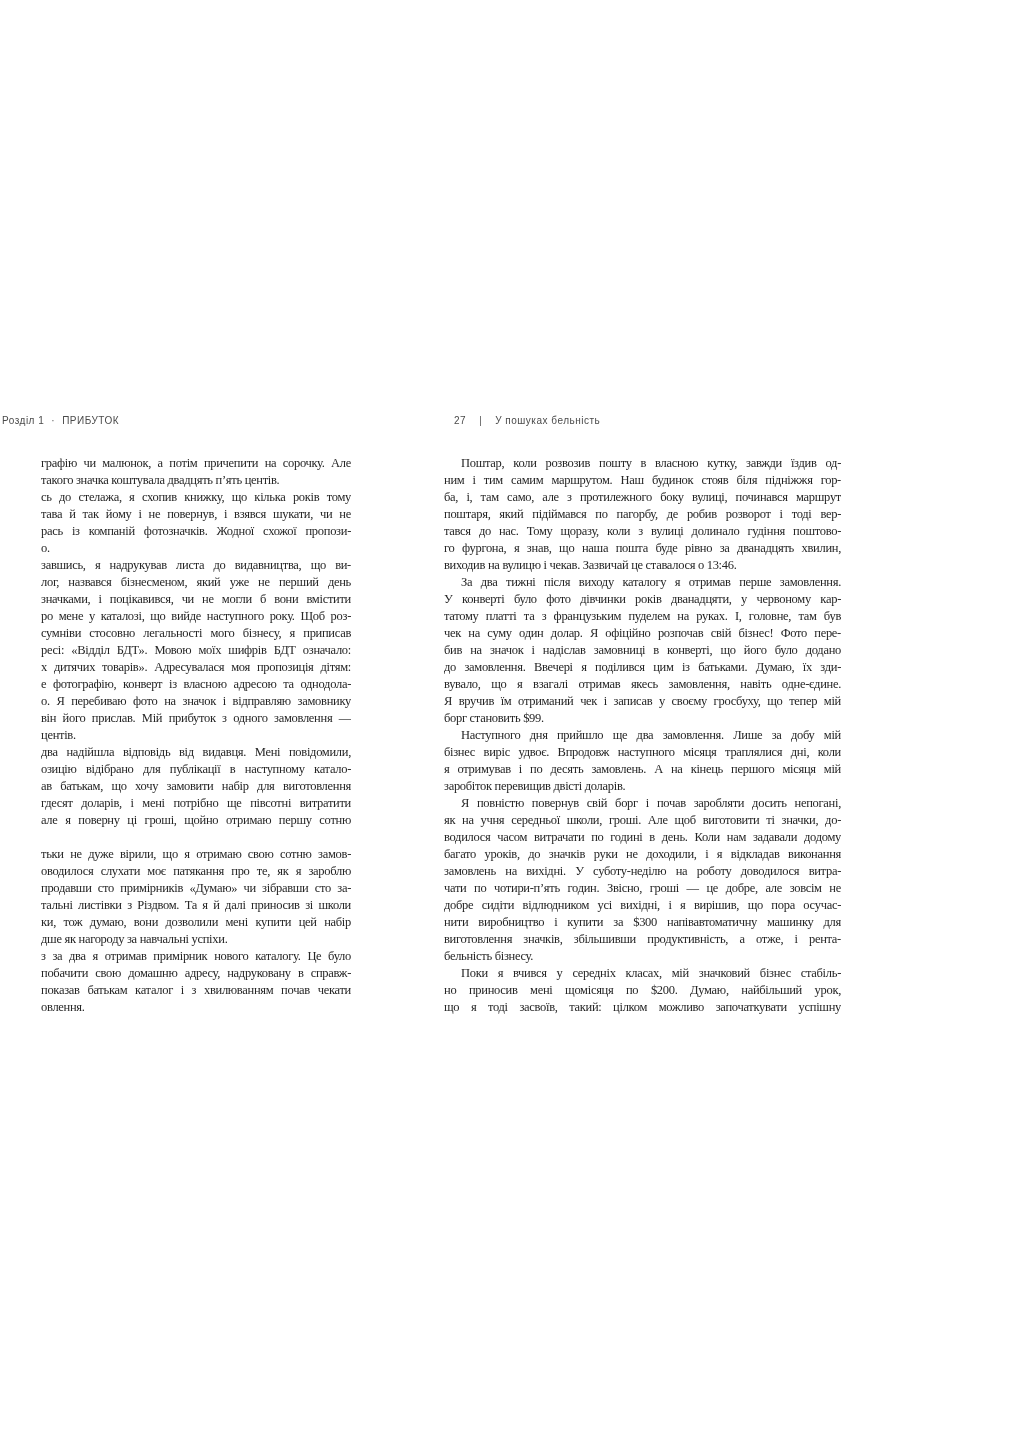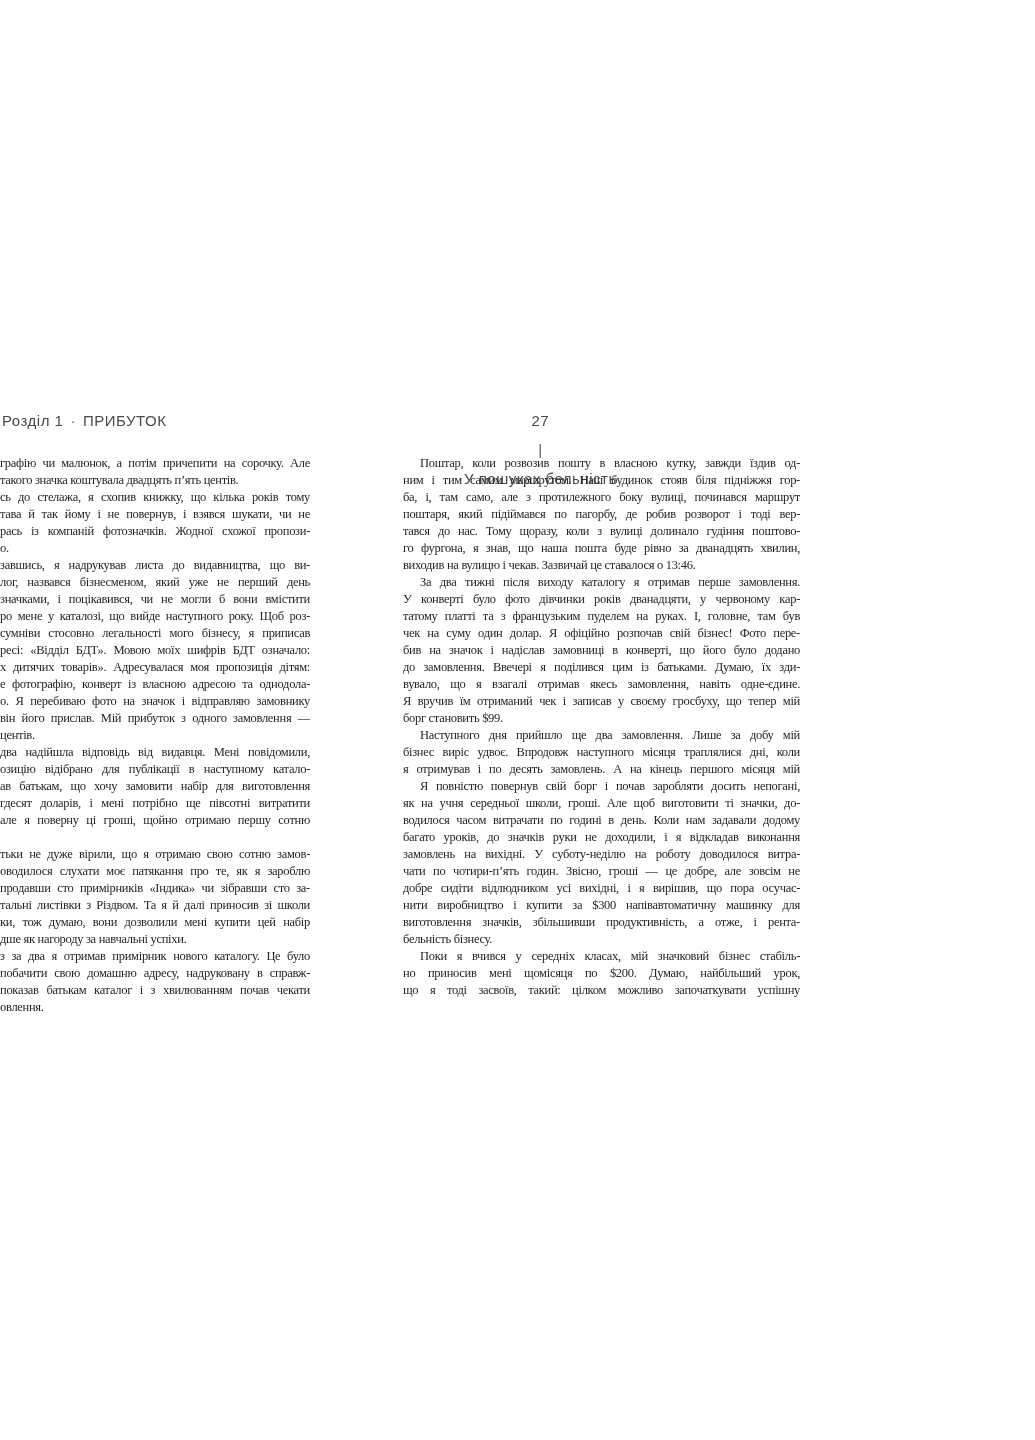--- a/index.html
+++ b/index.html
@@ -5,30 +5,30 @@
   html,body{margin:0;padding:0;}
   body{
     width:1035px;height:1440px;position:relative;background:#ffffff;
     font-family:"Liberation Serif",serif;
   }
   .sheet{position:absolute;inset:0;background:#ffffff;}
   
   .runhead{
     position:absolute;top:413px;height:16px;
     font-family:"Liberation Sans",sans-serif;
-    font-size:15px;line-height:16px;color:#4a4a4a;letter-spacing:.5px;
-    display:flex;align-items:center;white-space:nowrap;
+    font-size:10px;line-height:16px;color:#4a4a4a;letter-spacing:.5px;
+    display:flex;align-items:flex-end;white-space:nowrap;
   }
   #head-left{left:2px;gap:7px;}
-  #head-right{left:464px;gap:13px;flex-direction:column;}
+  #head-right{left:454px;gap:13px;}
   .runhead .sep{color:#5a5a5a;}
   
   .col{
     position:absolute;top:455px;color:#262626;
-    font-size:12.5px;line-height:17px;letter-spacing:-0.3px;
+    font-size:12.5px;line-height:17px;letter-spacing:-0.3px;padding-left:41px;
   }
   #left-col{left:0;width:310px;}
   #right-col{left:403px;width:397px;}
   .line{
     height:17px;overflow:hidden;
     text-align:justify;text-align-last:justify;
   }
   .line.end{text-align:right;text-align-last:left;}
   .line.first{text-indent:17px;}
   .para{margin:0;padding:0;}
@@ -69,21 +69,21 @@
       <div class="line">він його прислав. Мій прибуток з одного замовлення —</div>
       <div class="line end">центів.</div>
       <div class="line">два надійшла відповідь від видавця. Мені повідомили,</div>
       <div class="line">озицію відібрано для публікації в наступному катало-</div>
       <div class="line">ав батькам, що хочу замовити набір для виготовлення</div>
       <div class="line">гдесят доларів, і мені потрібно ще півсотні витратити</div>
       <div class="line">але я поверну ці гроші, щойно отримаю першу сотню</div>
       <div class="line end"></div>
       <div class="line">тьки не дуже вірили, що я отримаю свою сотню замов-</div>
       <div class="line">оводилося слухати моє патякання про те, як я зароблю</div>
-      <div class="line">продавши сто примірників «Індика» чи зібравши сто за-</div>
+      <div class="line">продавши сто примірників «Думаю» чи зібравши сто за-</div>
       <div class="line">тальні листівки з Різдвом. Та я й далі приносив зі школи</div>
       <div class="line">ки, тож думаю, вони дозволили мені купити цей набір</div>
       <div class="line end">дше як нагороду за навчальні успіхи.</div>
       <div class="line">з за два я отримав примірник нового каталогу. Це було</div>
       <div class="line">побачити свою домашню адресу, надруковану в справж-</div>
       <div class="line">показав батькам каталог і з хвилюванням почав чекати</div>
       <div class="line end">овлення.</div>
     </div>
 
   <div class="col" id="right-col">
@@ -104,20 +104,21 @@
         <div class="line">бив на значок і надіслав замовниці в конверті, що його було додано</div>
         <div class="line">до замовлення. Ввечері я поділився цим із батьками. Думаю, їх зди-</div>
         <div class="line">вувало, що я взагалі отримав якесь замовлення, навіть одне-єдине.</div>
         <div class="line">Я вручив їм отриманий чек і записав у своєму гросбуху, що тепер мій</div>
         <div class="line end">борг становить $99.</div>
       </div>
       <div class="para">
         <div class="line first">Наступного дня прийшло ще два замовлення. Лише за добу мій</div>
         <div class="line">бізнес виріс удвоє. Впродовж наступного місяця траплялися дні, коли</div>
         <div class="line">я отримував і по десять замовлень. А на кінець першого місяця мій</div>
+        <div class="line end">заробіток перевищив двісті доларів.</div>
       </div>
       <div class="para">
         <div class="line first">Я повністю повернув свій борг і почав заробляти досить непогані,</div>
         <div class="line">як на учня середньої школи, гроші. Але щоб виготовити ті значки, до-</div>
         <div class="line">водилося часом витрачати по годині в день. Коли нам задавали додому</div>
         <div class="line">багато уроків, до значків руки не доходили, і я відкладав виконання</div>
         <div class="line">замовлень на вихідні. У суботу-неділю на роботу доводилося витра-</div>
         <div class="line">чати по чотири-п’ять годин. Звісно, гроші — це добре, але зовсім не</div>
         <div class="line">добре сидіти відлюдником усі вихідні, і я вирішив, що пора осучас-</div>
         <div class="line">нити виробництво і купити за $300 напівавтоматичну машинку для</div>

